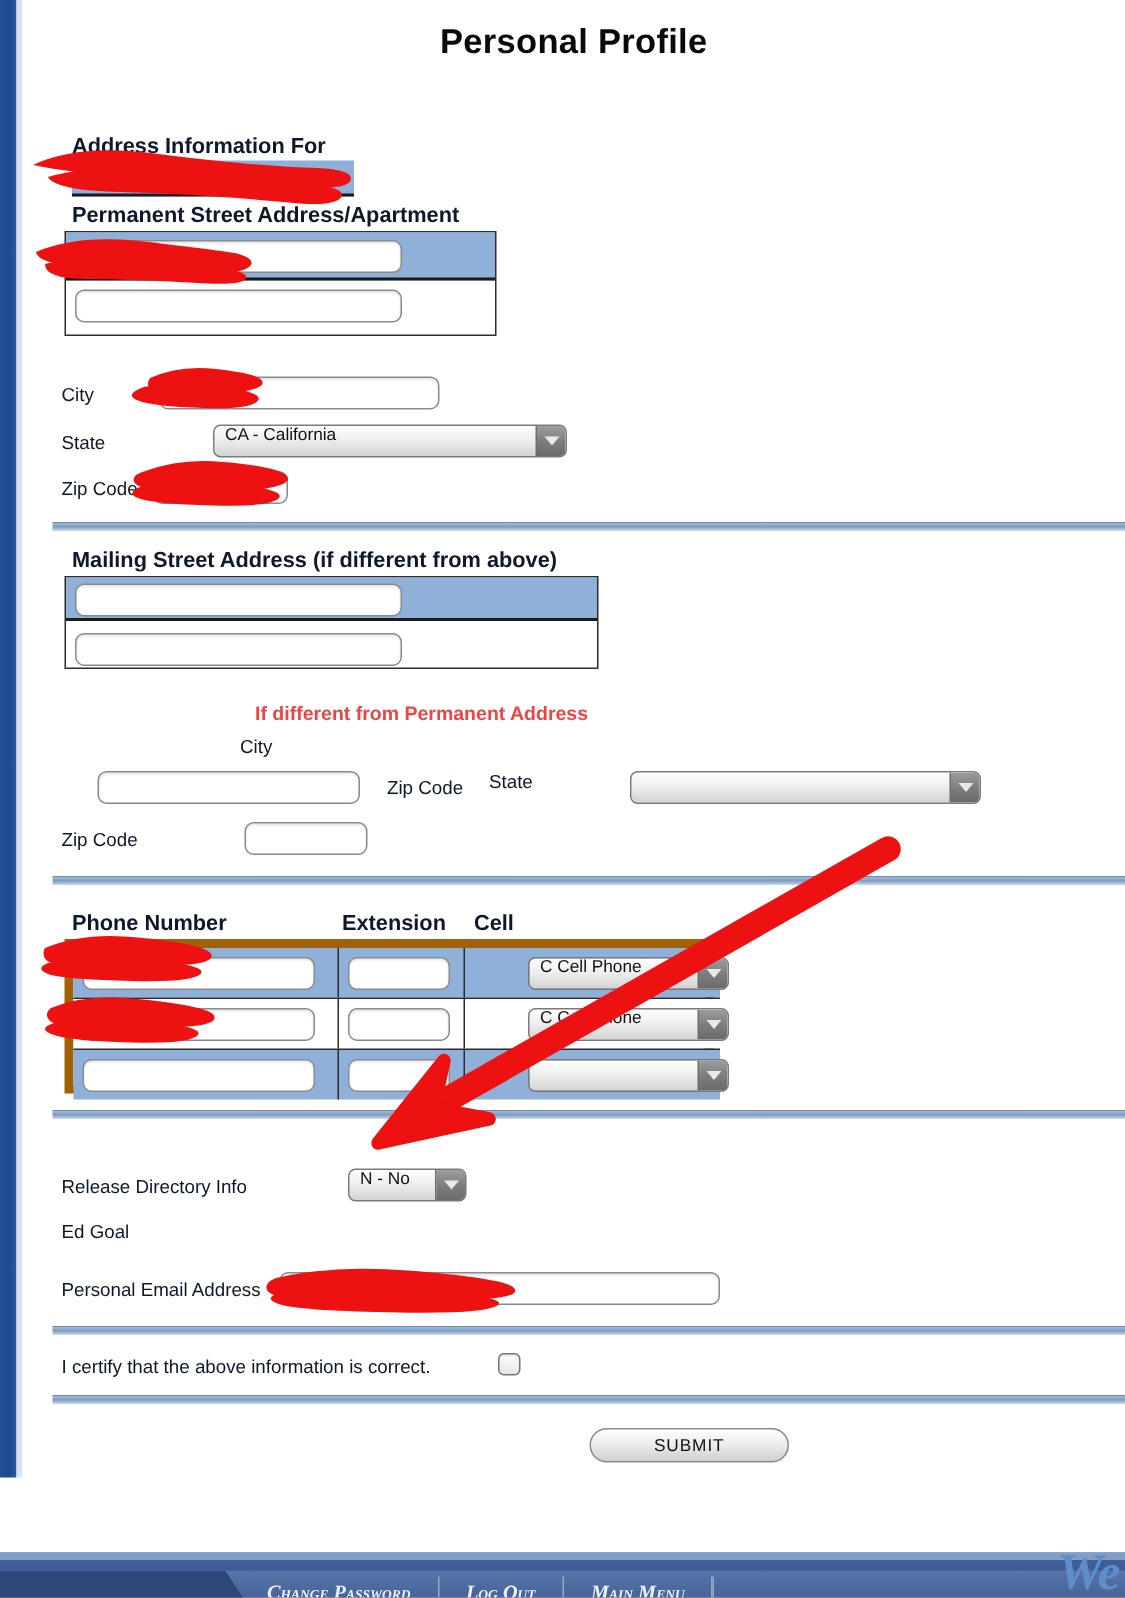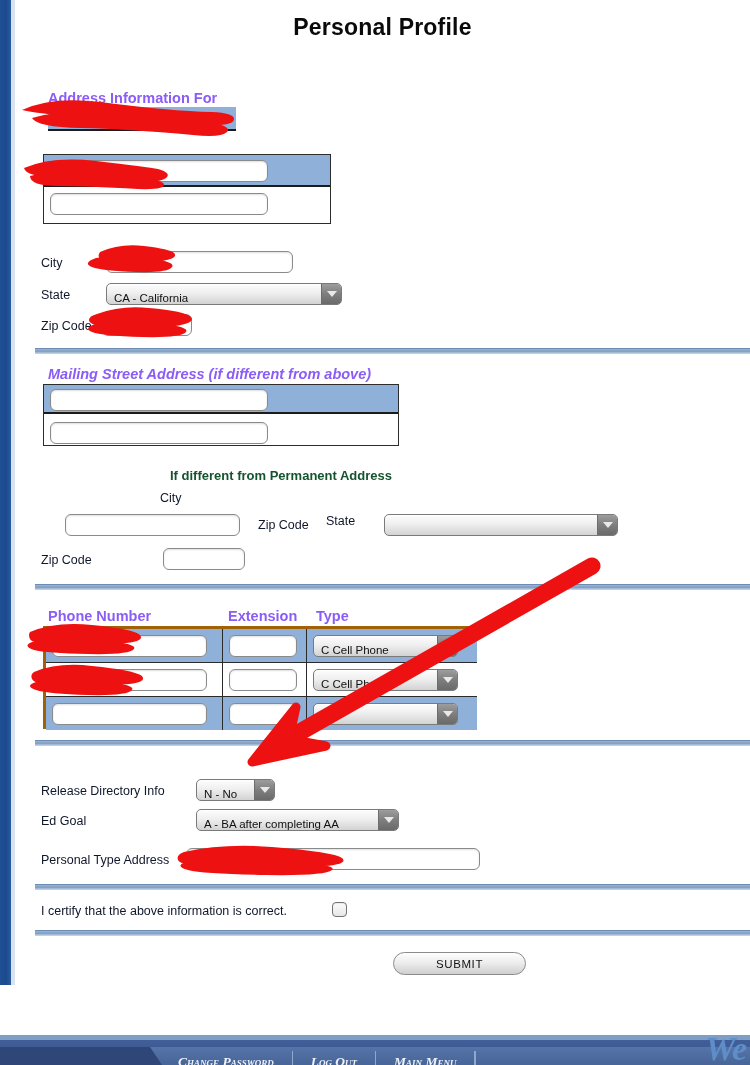--- a/index.html
+++ b/index.html
@@ -56,28 +56,28 @@
   .lbl {
     position: absolute;
     font-size: 12.5px;
     color: #0f172a;
     white-space: nowrap;
   }
   .lbl-b {
     position: absolute;
     font-size: 14.5px;
     font-weight: bold;
-    color: #8b5cf6;
+    color: #0f172a;
     white-space: nowrap;
   }
   .lbl-link {
     position: absolute;
     font-size: 13px;
     font-weight: bold;
-    color: #14532d;
+    color: #ef4444;
     white-space: nowrap;
   }
 
   
   .tbox {
     position: absolute;
     box-sizing: border-box;
     background: #ffffff;
     border: 1px solid #8a8a8a;
     border-radius: 6px;
@@ -87,21 +87,22 @@
   .sel {
     position: absolute;
     box-sizing: border-box;
     height: 22px;
     border: 1px solid #7a7a7a;
     border-radius: 5px;
     background: linear-gradient(to bottom,#fdfdfd 0%,#efefef 45%,#d3d3d3 100%);
     box-shadow: inset 0 1px 0 #fff;
     overflow: hidden;
     display: flex;
-    align-items: flex-end;
+    align-items: flex-start;
+    margin-left: 36px;
   }
   .sel .sel-txt {
     font-size: 11.5px;
     color: #101010;
     padding-left: 7px;
     white-space: nowrap;
     overflow: hidden;
     flex: 1 1 auto;
   }
   .sel .sel-arrow {
@@ -141,21 +142,21 @@
     position: absolute;
     height: 5px;
     background: linear-gradient(to bottom,#9fb7d2 0%,#7d9cc2 45%,#cfdcea 100%);
     border-top: 1px solid #6d8cb4;
   }
 
   
   .ptable {
     position: absolute;
     box-sizing: border-box;
-    border: 3px solid #a16207;
+    border: 6px solid #a16207;
   }
   .prow {
     position: absolute;
     box-sizing: border-box;
     display: flex;
   }
   .prow.hl { background: #8fb0d8; }
   .prow.plain { background: #ffffff; }
   .pcell {
     box-sizing: border-box;
@@ -273,20 +274,21 @@
   <div class="left-rail-hi"></div>
 
   <div class="content">
 
     <div class="page-title">Personal Profile</div>
 
     <div class="lbl-b" style="left:33px; top:90px;">Address Information For</div>
 
     <div class="grp-hl" style="left:33px; top:107px; width:188px; height:24px;"></div>
 
+    <div class="lbl-b" style="left:33px; top:136px;">Permanent Street Address/Apartment</div>
 
     <div class="grp" style="left:28px; top:154px; width:288px; height:70px;"></div>
     <div class="grp-hl" style="left:29px; top:155px; width:286px; height:32px;"></div>
 
     <input class="tbox" style="left: 35px; top: 160px; width: 218px;" value="">
     <input class="tbox" style="left: 35px; top: 193px; width: 218px;" value="">
 
     <div class="lbl" style="left:26px; top:256px;">City</div>
     <input class="tbox" style="left: 91px; top: 251px; width: 187px;" value="">
 
@@ -296,21 +298,21 @@
       <span class="sel-arrow">
           <i></i>
         </span>
     </div>
 
     <div class="lbl" style="left:26px; top:319px;">Zip Code</div>
     <input class="tbox" style="left: 87px; top: 314px; width: 90px;" value="">
 
     <div class="divider" style="left:20px; top:348px; width:715px;"></div>
 
-    <div class="lbl-b" style="left:33px; top:366px;font-style:italic;">Mailing Street Address (if different from above)</div>
+    <div class="lbl-b" style="left:33px; top:366px;">Mailing Street Address (if different from above)</div>
 
     <div class="grp" style="left:28px; top:384px; width:356px; height:62px;"></div>
     <div class="grp-hl" style="left:29px; top:385px; width:354px; height:29px;"></div>
 
     <input class="tbox" style="left: 35px; top: 389px; width: 218px;" value="">
     <input class="tbox" style="left: 35px; top: 422px; width: 218px;" value="">
 
     <div class="lbl-link" style="left:155px; top:468px;">If different from Permanent Address</div>
 
     <div class="lbl" style="left:145px; top:491px;">City</div>
@@ -326,21 +328,21 @@
         </span>
     </div>
 
     <div class="lbl" style="left:26px; top:553px;">Zip Code</div>
     <input class="tbox" style="left: 148px; top: 548px; width: 82px;" value="">
 
     <div class="divider" style="left:20px; top:584px; width:715px;"></div>
 
     <div class="lbl-b" style="left:33px; top:608px;">Phone Number</div>
     <div class="lbl-b" style="left:213px; top:608px;">Extension</div>
-    <div class="lbl-b" style="left:301px; top:608px;">Type</div>
+    <div class="lbl-b" style="left:301px; top:608px;">Cell</div>
 
     <div class="ptable" style="left:28px; top:626px; width:433px; height:103px;">
 
       <div class="prow hl" style="left:0; top:0; width:431px; height:33px;">
         <div class="pcell" style="width:177px; height:33px;">
           <input class="tbox" style="position: relative; left: 6px; top: 0px; width: 155px;" value="">
         </div>
         <div class="pcell" style="width:84px; height:33px;">
           <input class="tbox" style="position: relative; left: 6px; top: 0px; width: 68px;" value="">
         </div>
@@ -395,28 +397,22 @@
 
     <div class="lbl" style="left:26px; top:784px;">Release Directory Info</div>
     <div class="sel" style="left:181px; top:779px; width:79px;">
       <span class="sel-txt">N - No</span>
       <span class="sel-arrow">
           <i></i>
         </span>
     </div>
 
     <div class="lbl" style="left:26px; top:814px;">Ed Goal</div>
-    <div class="sel" style="left:181px; top:809px; width:203px;">
-      <span class="sel-txt">A - BA after completing AA</span>
-      <span class="sel-arrow">
-          <i></i>
-        </span>
-    </div>
-
-    <div class="lbl" style="left:26px; top:853px;">Personal Type Address</div>
+
+    <div class="lbl" style="left:26px; top:853px;">Personal Email Address</div>
     <input class="tbox" style="left: 171px; top: 848px; width: 294px;" value="">
 
     <div class="divider" style="left:20px; top:884px; width:715px;"></div>
 
     <div class="lbl" style="left:26px; top:904px;">I certify that the above information is correct.</div>
     <div class="cbox" style="left:317px; top:902px;"></div>
 
     <div class="divider" style="left:20px; top:930px; width:715px;"></div>
 
     <button class="submit-btn" style="left:378px; top:952px;">SUBMIT</button>

